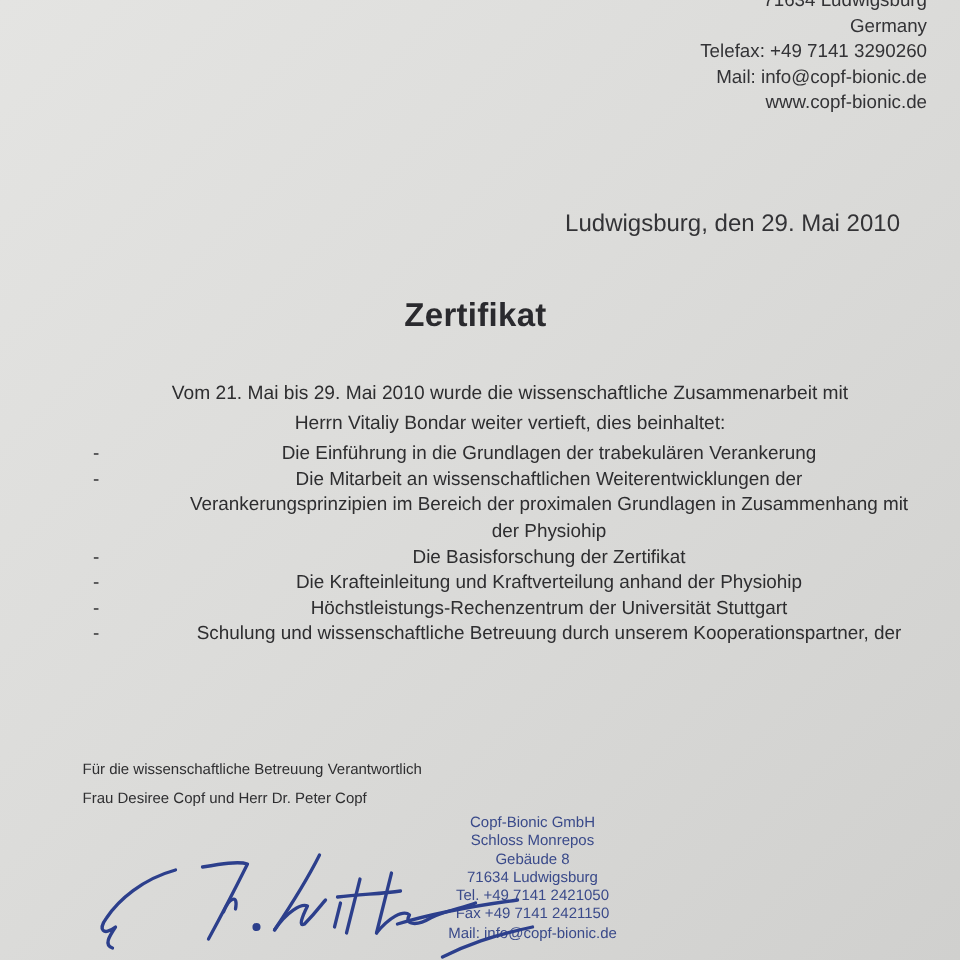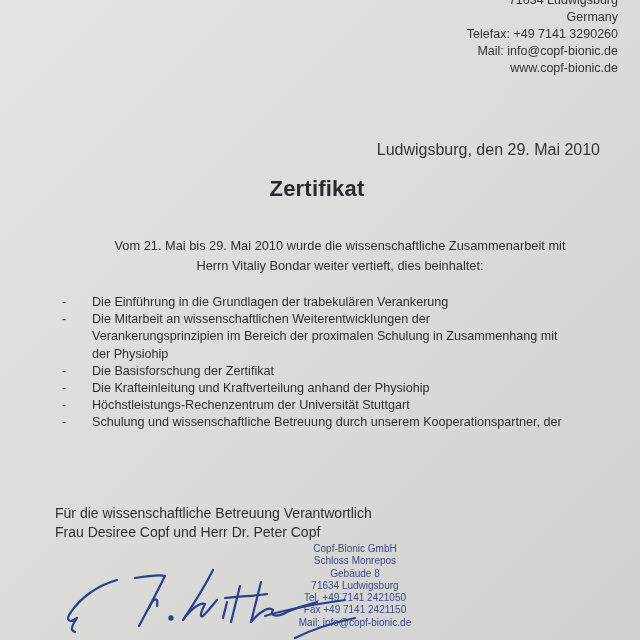--- a/index.html
+++ b/index.html
@@ -4,27 +4,27 @@
 <style>
   html, body { margin: 0; padding: 0; }
   body {
     width: 640px; height: 640px; overflow: hidden; position: relative;
     background: linear-gradient(135deg, #e4e4e2 0%, #dcdcda 45%, #d0d0ce 100%);
     font-family: "Liberation Sans", sans-serif; color: #2a2a2c;
   }
   .abs { position: absolute; }
   .header-block { right: 22px; top: -8px; text-align: right; font-size: 12.5px; line-height: 17px; color: #333336; }
   .date { right: 40px; top: 141px; font-size: 16px; color: #333336; }
-  .title { left: 0; width: 634px; top: 176px; text-align: center; font-size: 22px; font-weight: bold; color: #2a2a2e; letter-spacing: 0.2px; }
-  .intro { left: 60px; width: 560px; top: 236px; text-align: center; font-size: 12.8px; line-height: 20px; color: #2e2e30; }
+  .title { left: 0; width: 634px; top: 197px; text-align: center; font-size: 22px; font-weight: bold; color: #2a2a2e; letter-spacing: 0.2px; }
+  .intro { left: 60px; width: 560px; top: 252px; text-align: center; font-size: 12.8px; line-height: 20px; color: #2e2e30; }
   .list { left: 60px; top: 294px; width: 580px; font-size: 12.6px; line-height: 17.2px; color: #2e2e30; }
   .list-item { display: flex; }
   .dash { width: 30px; flex: 0 0 30px; padding-left: 2px; }
-  .item-text { flex: 1; }
-  .resp { left: 55px; top: 504px; font-size: 14px; line-height: 19px; color: #2e2e30; }
+  .item-text { flex: 1; text-align: center; }
+  .resp { left: 55px; top: 504px; font-size: 10px; line-height: 19px; color: #2e2e30; }
   .stamp { left: 280px; top: 543px; width: 150px; text-align: center; font-size: 10px; line-height: 12.3px; color: #3a4a8a; }
   .signature { left: 55px; top: 568px; }
 </style>
 </head>
 <body>
 
 <div class="abs header-block">
   <div>71634 Ludwigsburg</div>
   <div>Germany</div>
   <div>Telefax: +49 7141 3290260</div>
@@ -45,21 +45,21 @@
   <div class="list-item">
     <span class="dash">-</span>
     <div class="item-text">
       <div>Die Einführung in die Grundlagen der trabekulären Verankerung</div>
     </div>
   </div>
   <div class="list-item">
     <span class="dash">-</span>
     <div class="item-text">
       <div>Die Mitarbeit an wissenschaftlichen Weiterentwicklungen der</div>
-      <div>Verankerungsprinzipien im Bereich der proximalen Schulung in Zusammenhang mit</div>
+      <div>Verankerungsprinzipien im Bereich der proximalen Grundlagen in Zusammenhang mit</div>
       <div>der Physiohip</div>
     </div>
   </div>
   <div class="list-item">
     <span class="dash">-</span>
     <div class="item-text">
       <div>Die Basisforschung der Zertifikat</div>
     </div>
   </div>
   <div class="list-item">

